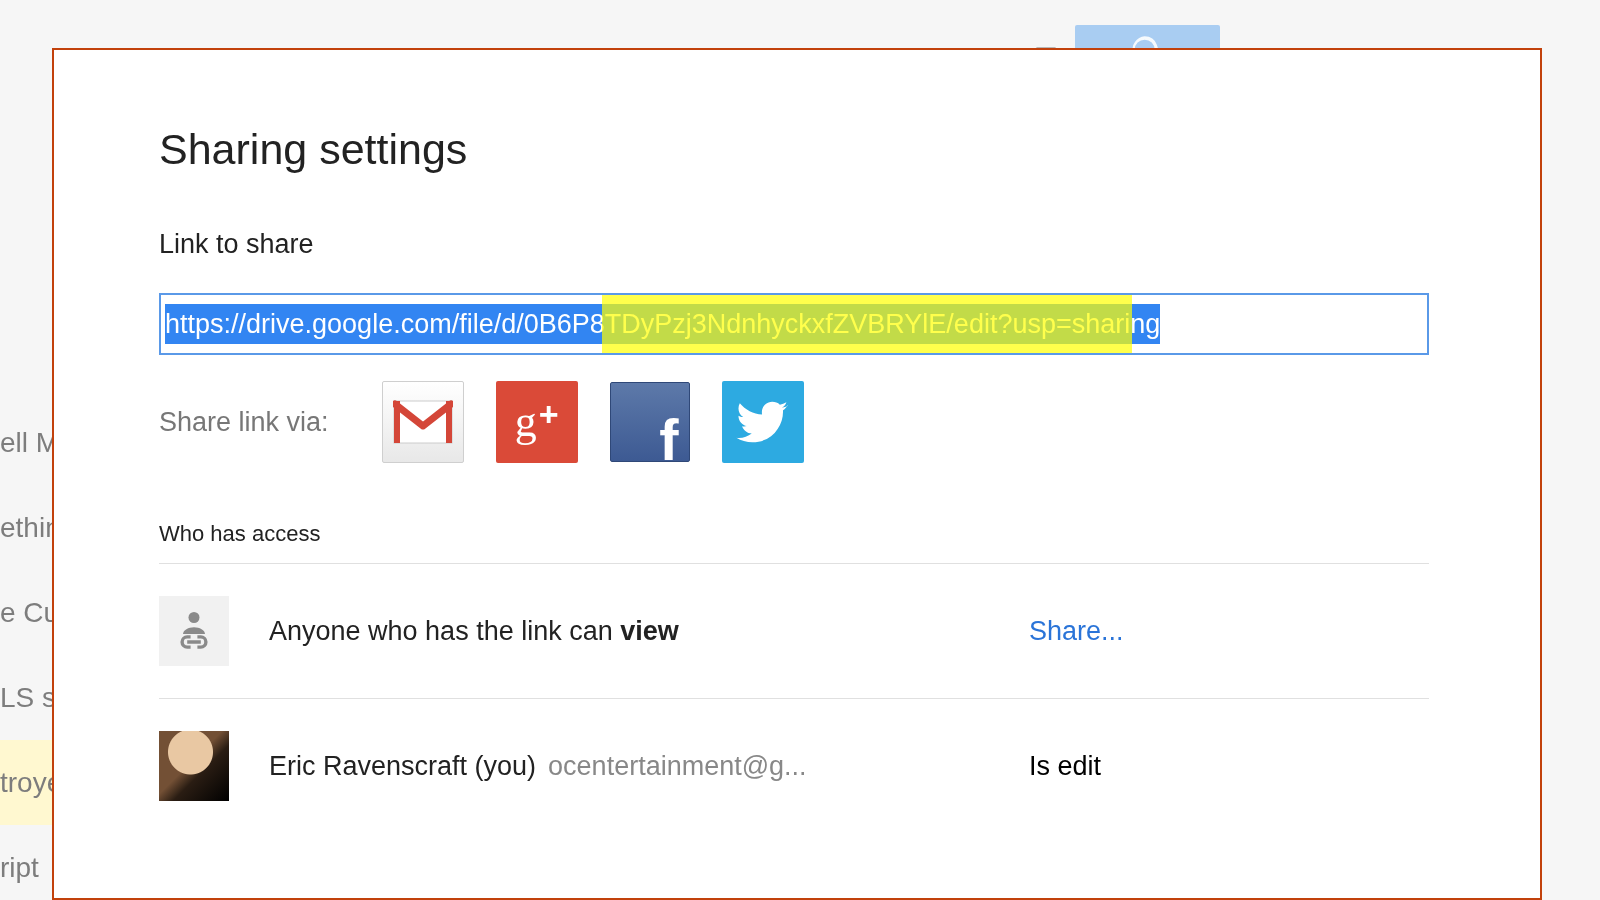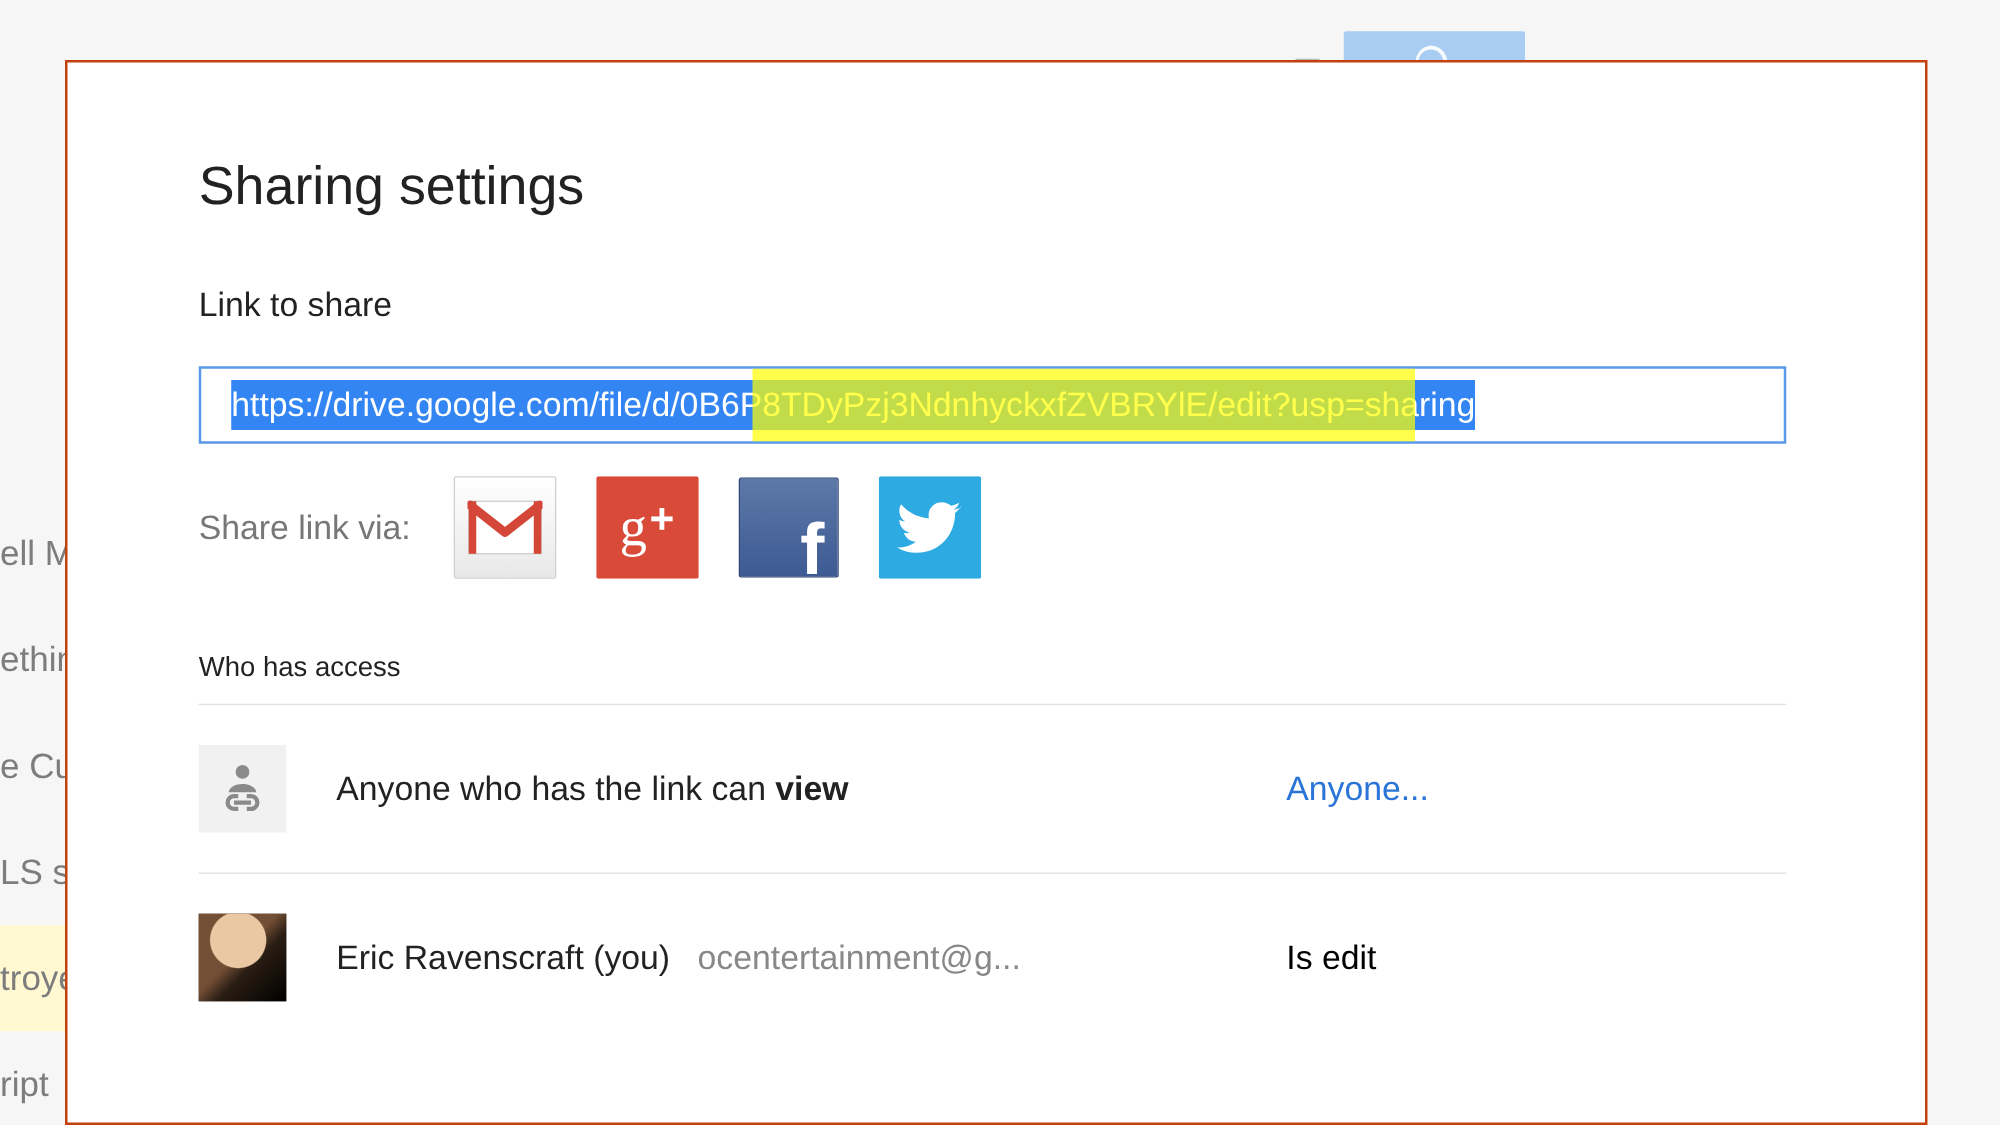--- a/index.html
+++ b/index.html
@@ -95,21 +95,21 @@
     margin:0 0 33px 0;
   }
 
   .link-box {
     width:1270px;
     height:62px;
     border:2px solid #5a99e8;
     box-sizing:border-box;
     display:flex;
     align-items:center;
-    padding:0 24px;
+    padding:0 4px;
     position:relative;
     overflow:hidden;
     text-align:right;
   }
   .link-box .highlight-overlay{
     position:absolute;
     top:-6px;
     left:441px;
     width:530px;
     height:74px;
@@ -128,21 +128,21 @@
 
   .share-via-row{
     display:flex;
     align-items:center;
     margin-top:26px;
     gap:32px;
   }
   .share-via-label{
     font-size:27px;
     color:#777;
-    margin-right:2px;
+    margin-right:21px;
   }
   .svc-btn{
     width:80px;
     height:80px;
     display:flex;
     align-items:center;
     justify-content:center;
     border:1px solid transparent;
     border-radius:2px;
     cursor:pointer;
@@ -226,21 +226,21 @@
       radial-gradient(circle at 45% 30%, #e9c8a3 0 22px, transparent 23px),
       linear-gradient(135deg,#735035 0 45%, #2a1d13 60%, #000 100%);
     background-color:#2a1d13;
   }
   .owner-text{
     font-size:27px;
     color:#222;
   }
   .owner-text .email{
     color:#888;
-    margin-left:22px;
+    margin-left:12px;
   }
 </style>
 </head>
 <body>
 
 <div class="bg">
   <div class="topbar">
     <div class="dropdown-arrow"></div>
     <div class="search-btn">
       <svg viewBox="0 0 24 24">
@@ -310,21 +310,21 @@
         </svg>
         <svg width="34" height="16" viewBox="0 0 40 16">
           <path d="M12 0a8 8 0 000 16h4v-4h-4a4 4 0 110-8h4V0h-4zm16 0h-4v4h4a4 4 0 110 8h-4v4h4a8 8 0 000-16zM12 6h16v4H12z"></path>
         </svg>
       </div>
       <div class="access-text">
         <span>Anyone who has the link can </span><span class="b">view</span>
       </div>
       <div class="access-spacer"></div>
       <div class="right-col">
-        <span class="change-link">Anyone...</span>
+        <span class="change-link">Share...</span>
       </div>
     </div>
 
     <div class="access-row owner-row">
       <div class="avatar"></div>
       <div class="owner-text">
         <span>Eric Ravenscraft (you)</span><span class="email">ocentertainment@g...</span>
       </div>
       <div class="access-spacer"></div>
       <div class="right-col">Is edit</div>

